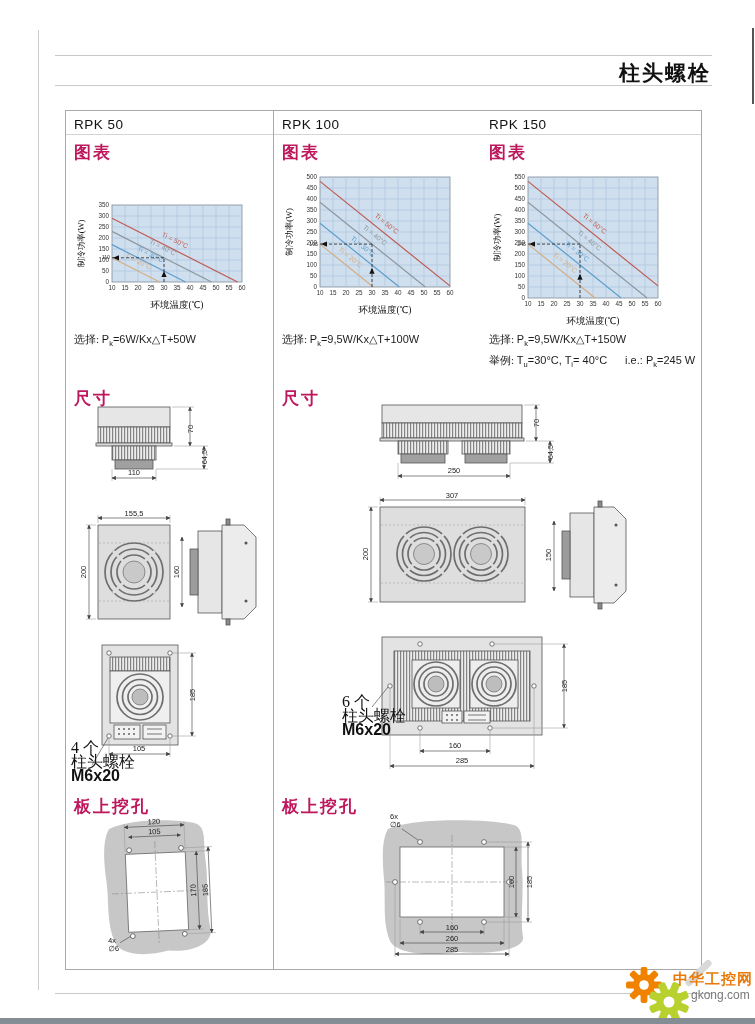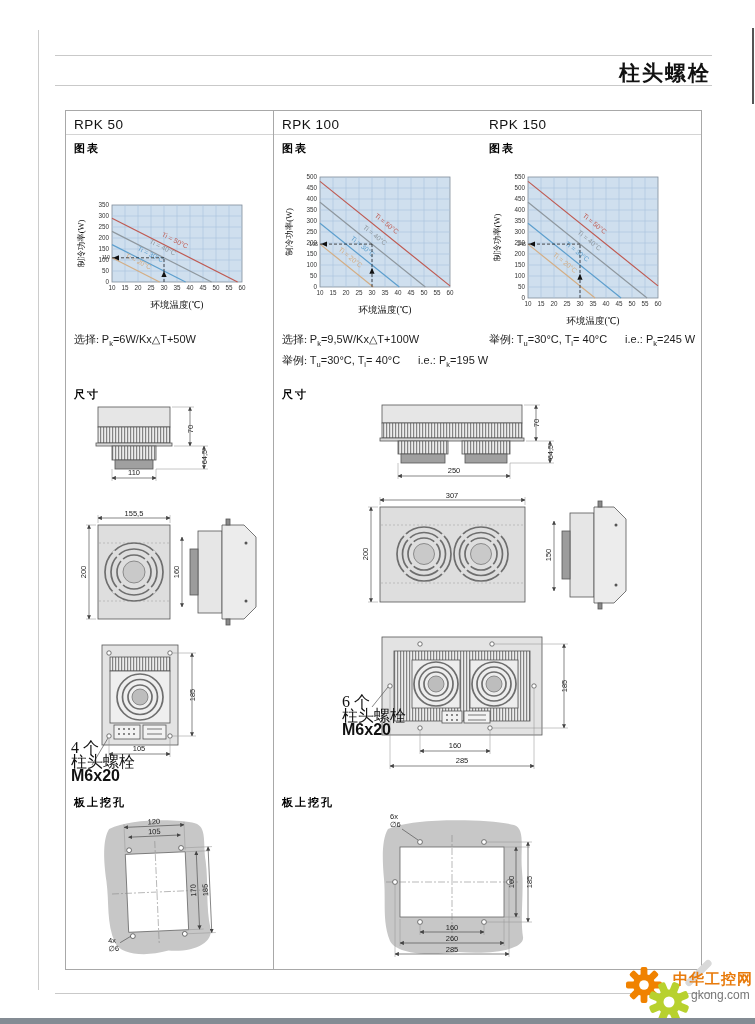--- a/index.html
+++ b/index.html
@@ -7,21 +7,21 @@
         font-family:"Liberation Sans",sans-serif;color:#222;}
   .abs{position:absolute;}
   .rule{position:absolute;height:1px;background:#c9c9c9;}
   .vrule{position:absolute;width:1px;background:#cccccc;}
   .page-title{position:absolute;font-family:"Liberation Serif",serif;font-weight:bold;
               font-size:21px;color:#111;letter-spacing:2px;}
   .box{position:absolute;border:1px solid #a8a8a8;background:#fff;}
   .prod-name{position:absolute;font-size:13.5px;color:#111;letter-spacing:.5px;}
   .name-rule{position:absolute;left:0;right:0;height:1px;background:#d4d4d4;}
   .sec-h{position:absolute;font-family:"Liberation Serif",serif;font-weight:bold;
-         font-size:11px;color:#000000;letter-spacing:2px;}
+         font-size:17px;color:#be185d;letter-spacing:2px;}
   .formula{position:absolute;font-size:11px;color:#1c1c1c;line-height:17px;white-space:nowrap;}
   .formula .cn{font-family:"Liberation Serif",serif;text-align:center;}
   .formula sub{font-size:7.5px;}
   .formula .gap{display:inline-block;width:18px;}
   .bolts{position:absolute;font-size:16px;line-height:14px;color:#111;}
   .bolts .cn{font-family:"Liberation Serif",serif;}
   .bolts b{font-family:Liberation Sans, sans-serif;}
   .chart{position:absolute;}
   
   svg .dl{stroke:#555;stroke-width:.7;fill:none;}
@@ -381,26 +381,26 @@
           <polygon points="88,106.745 85.4,112.745 90.6,112.745" fill="#111"></polygon>
           <text x="34" y="78.6" font-size="5.2" fill="#333" text-anchor="end">245</text>
           <text x="101" y="157" font-size="9.5" fill="#111" text-anchor="middle" font-family="Liberation Serif, serif">环境温度(℃)</text>
           <text x="8" y="70.5" font-size="8.5" fill="#111" text-anchor="middle" transform="rotate(-90,8,70.5)" font-family="Liberation Serif, serif">制冷功率(W)</text>
         </svg></div>
 
     <div class="formula" style="left:8px;top:220px;">
       <div>
         <span class="cn">选择: </span><span>P</span><sub>k</sub><span>=9,5W/Kx△T+100W</span>
       </div>
+    </div>
+
+    <div class="formula" style="left:215px;top:220px;">
       <div>
-        <span class="cn">举例: </span><span>T</span><sub>u</sub><span>=30°C, T</span><sub>i</sub><span>= 40°C</span><span class="gap"></span><span>i.e.: P</span><sub>k</sub><span>=195 W</span>
+        <span class="cn">选择: </span><span>P</span><sub>k</sub><span>=9,5W/Kx△T+150W</span>
       </div>
-    </div>
-
-    <div class="formula" style="left:215px;top:220px;">
       <div>
         <span class="cn">举例: </span><span>T</span><sub>u</sub><span>=30°C, T</span><sub>i</sub><span>= 40°C</span><span class="gap"></span><span>i.e.: P</span><sub>k</sub><span>=245 W</span>
       </div>
     </div>
 
     <div class="sec-h" style="left:8px;top:276px;">尺寸</div>
 
     <svg class="abs" style="left:100px;top:290px;" width="185" height="90">
       <rect x="8" y="4" width="140" height="18" fill="#e6e6e6" class="sh"></rect>
       <rect x="8" y="22" width="140" height="15" fill="url(#finsV)" class="sh"></rect>

